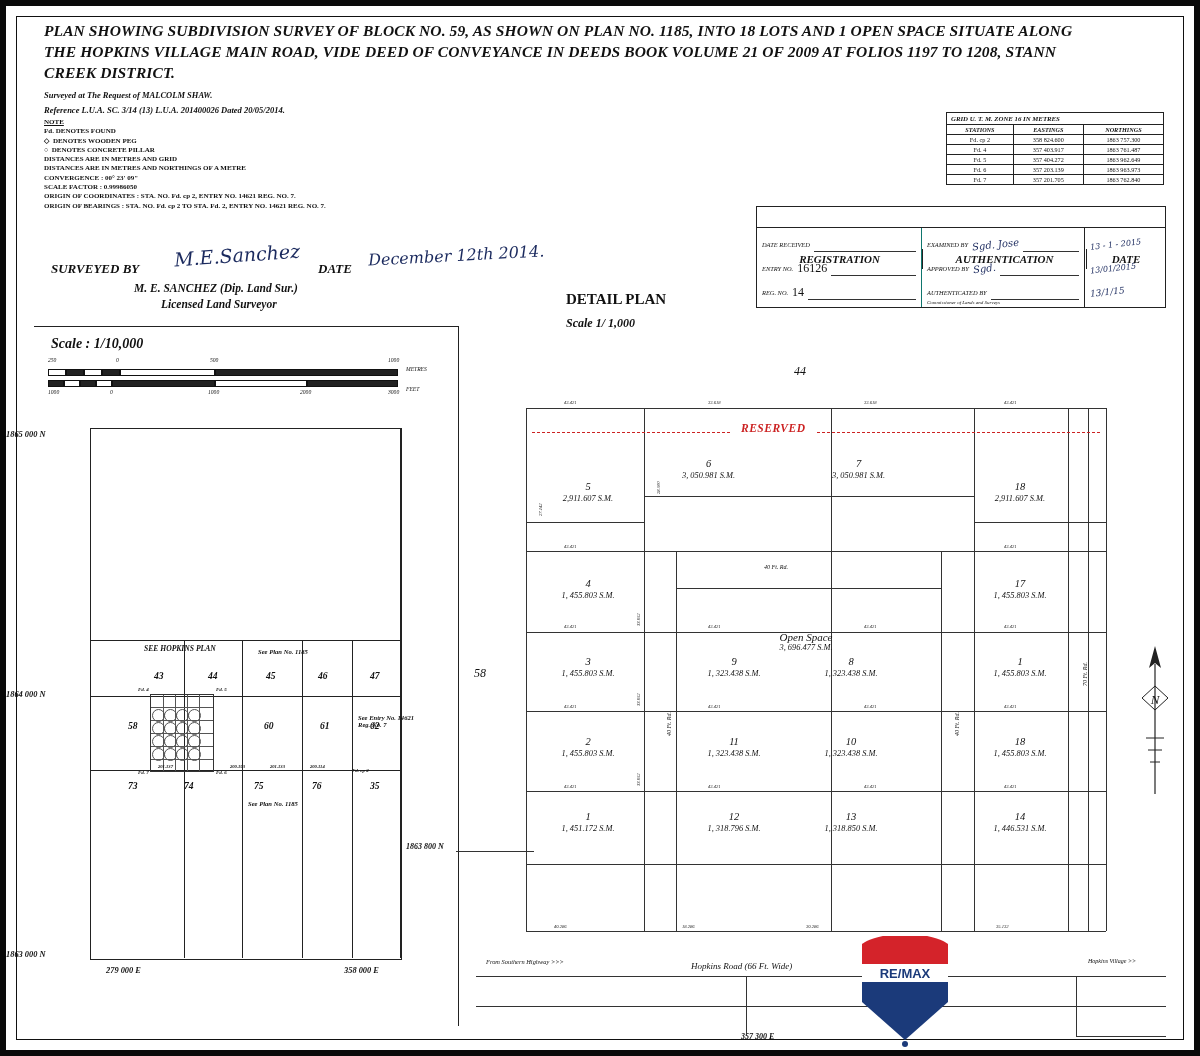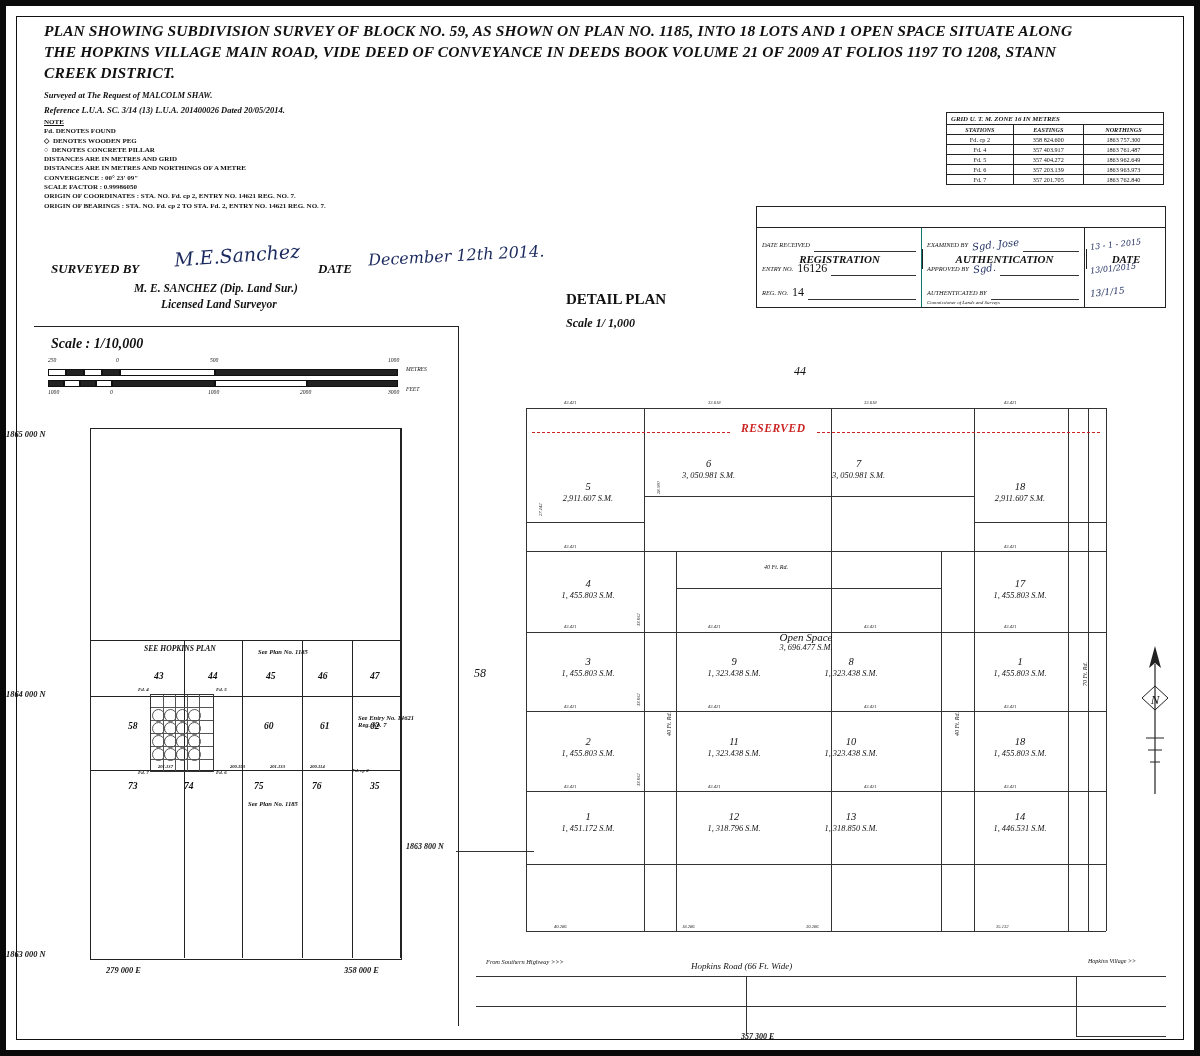--- a/index.html
+++ b/index.html
@@ -519,14 +519,25 @@
     <polygon points="21,0 27,22 21,17 15,22" fill="#222"></polygon>
     <line x1="21" y1="18" x2="21" y2="148" stroke="#222" stroke-width="1.2"></line>
     <polygon points="21,40 34,52 21,64 8,52" fill="none" stroke="#222" stroke-width="1"></polygon>
     <text x="21" y="58" font-size="13" font-style="italic" text-anchor="middle" fill="#111" font-family="Liberation Serif, serif">N</text>
     <line x1="12" y1="92" x2="30" y2="92" stroke="#222" stroke-width="1"></line>
     <line x1="14" y1="104" x2="28" y2="104" stroke="#222" stroke-width="1"></line>
     <line x1="16" y1="116" x2="26" y2="116" stroke="#222" stroke-width="1"></line>
   </svg>
 </div>
 
+<div class="remax">
+  <svg width="102" height="112" viewBox="0 0 102 112">
+    <path d="M8 8 h86 a0 0 0 0 1 0 0 v20 h-86 z" fill="#d4232a"></path>
+    <path d="M8 8 C8 8 20 -2 51 -2 C82 -2 94 8 94 8 z" fill="#d4232a"></path>
+    <rect x="8" y="28" width="86" height="18" fill="#ffffff"></rect>
+    <rect x="8" y="46" width="86" height="20" fill="#1b3a7a"></rect>
+    <path d="M8 66 L51 104 L94 66 z" fill="#1b3a7a"></path>
+    <text x="51" y="42" font-size="13" font-weight="bold" text-anchor="middle" fill="#1b3a7a" font-family="Liberation Sans, sans-serif">RE/MAX</text>
+    <circle cx="51" cy="108" r="3" fill="#1b3a7a"></circle>
+  </svg>
+</div>
 
 </div>
 
 </body></html>

